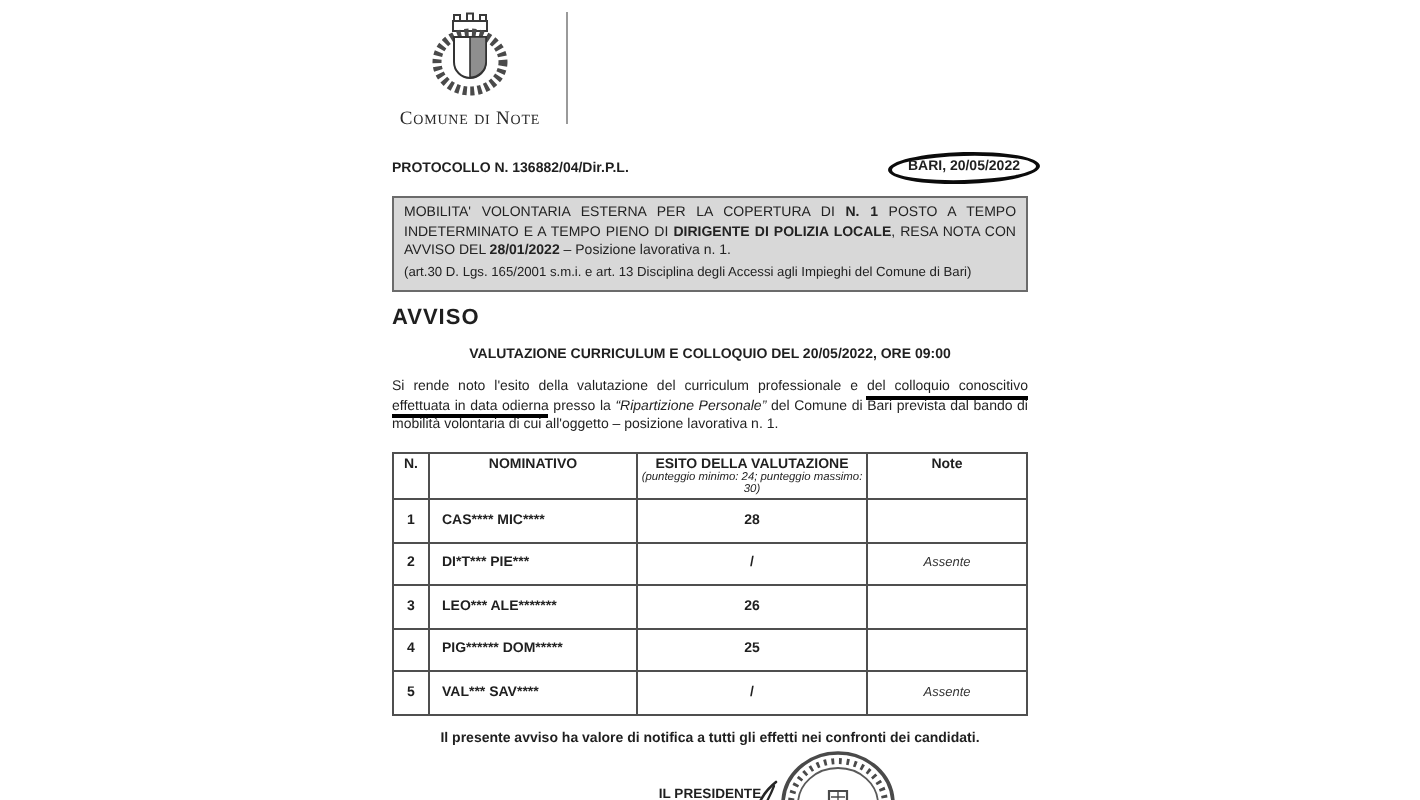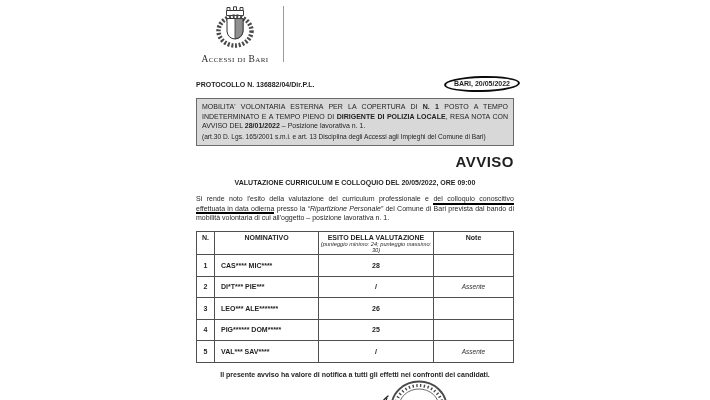--- a/index.html
+++ b/index.html
@@ -27,21 +27,21 @@
   .date-text { position:relative; }
 
   
   .subject-box {
     margin-top:6px; background:#d8d8d8; border:1px solid #6b6b6b;
     padding:3px 5px 4px; font-size:7px; line-height:1.38; text-align:justify; color:#222;
   }
   .subject-box b { font-weight:bold; }
   .legal { display:block; font-size:6.6px; text-align:left; margin-top:1px; }
 
-  .title { text-align:right; font-size:15px; font-weight:bold; letter-spacing:0.5px; margin-top:7px; }
+  .title { text-align:left; font-size:11px; font-weight:bold; letter-spacing:0.5px; margin-top:7px; }
   .subtitle { text-align:center; font-size:7px; font-weight:bold; margin-top:9px; }
 
   .body-par { margin-top:8px; font-size:7px; line-height:1.36; text-align:justify; }
   .u-thick { border-bottom:2px solid #000; padding-bottom:0.5px; }
   .it { font-style:italic; }
 
   
   .results-table { margin-top:8px; border-collapse:collapse; width:100%; table-layout:fixed; }
   .results-table th, .results-table td { border:1px solid #4f4f4f; overflow:hidden; }
   .results-table thead th { font-size:7px; padding:2px 1px 1px; vertical-align:top; }
@@ -68,21 +68,21 @@
     <div class="header-left">
       <svg width="46" height="46" viewBox="0 0 46 46">
         <g stroke="#3a3a3a" fill="#ffffff" stroke-width="1">
           <path d="M15,4.5 h3 v3 h-3 z M21.5,3.8 h3 v3.7 h-3 z M28,4.5 h3 v3 h-3 z"></path>
           <path d="M14.5,7.5 h17 v5 h-17 z"></path>
         </g>
         <ellipse cx="23" cy="28" rx="16.5" ry="14.5" fill="none" stroke="#4a4a4a" stroke-width="4.5" stroke-dasharray="2 1.7"></ellipse>
         <path d="M15,15.5 h16 v12.5 a8,8 0 0 1 -16,0 z" fill="#ffffff" stroke="#333333" stroke-width="1"></path>
         <path d="M23,15.5 h8 v12.5 a8,8 0 0 1 -8,7.7 z" fill="#8f8f8f" stroke="#333333" stroke-width="0.8"></path>
       </svg>
-      <div class="org-name">Accessi di Bari</div>
+      <div class="org-name">Comune di Note</div>
     </div>
     <div class="v-divider"></div>
   </div>
 
   <div class="protocol-row">
     <span>PROTOCOLLO N. 136882/04/Dir.P.L.</span>
     <span class="date-wrap">
       <span class="date-ellipse"></span>
       <span class="date-text">BARI, 20/05/2022</span>
     </span>

